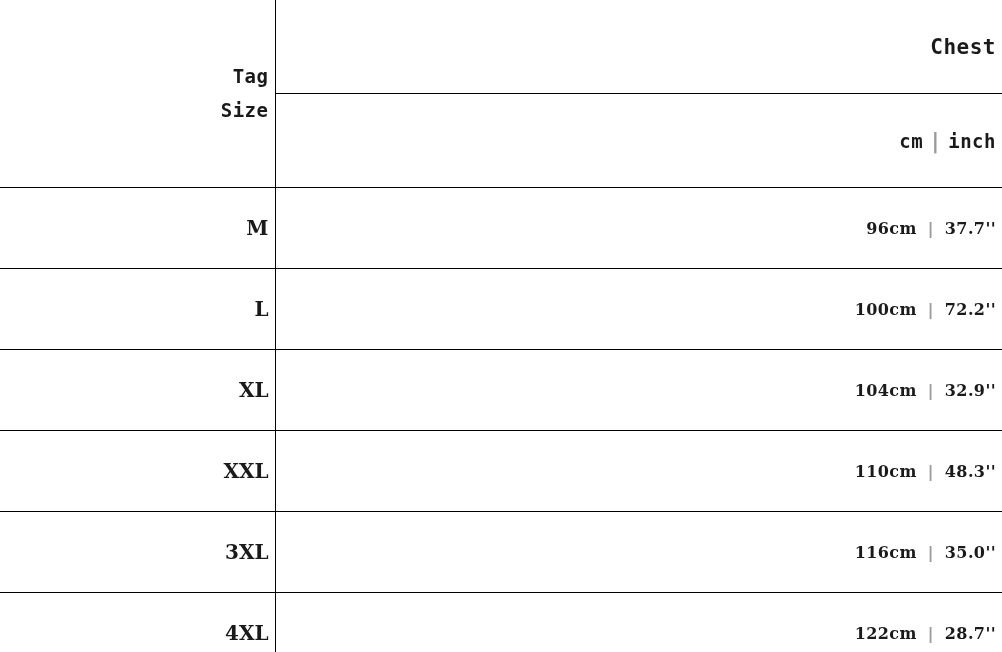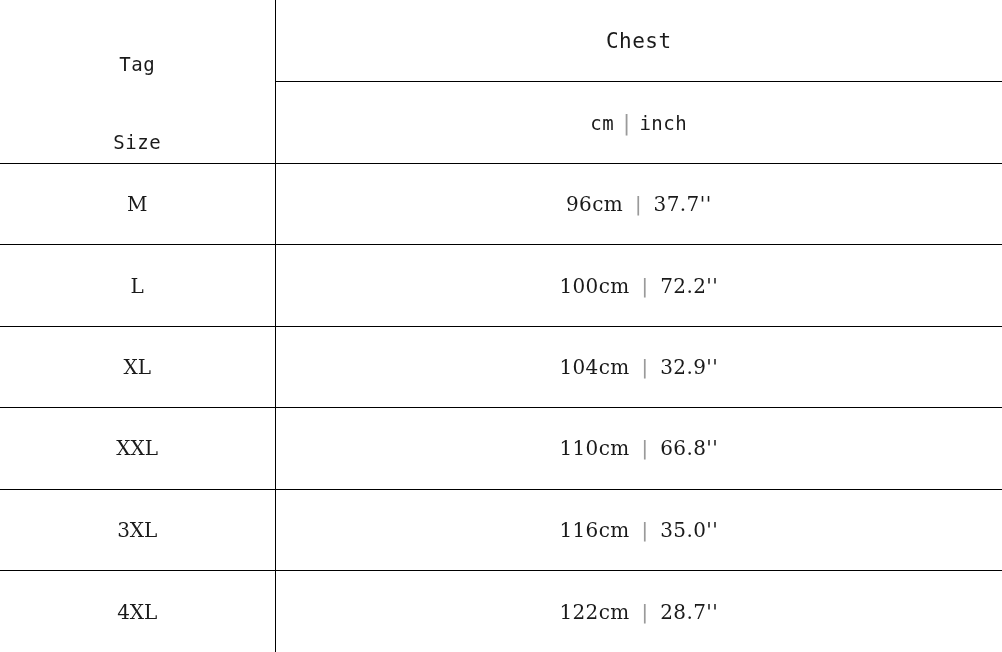--- a/index.html
+++ b/index.html
@@ -18,24 +18,24 @@
   .size-table {
     width: 1002px;
     height: 652px;
     border-collapse: collapse;
     table-layout: fixed;
   }
 
   .size-table td,
   .size-table th {
     border: 1px solid #000000;
-    padding: 0;
-    text-align: center;
+    padding: 6px;
+    text-align: right;
     vertical-align: middle;
-    font-weight: normal;
+    font-weight: bold;
   }
 
   
   .size-table tr:first-child th {
     border-top: none;
   }
   .size-table tr:last-child td {
     border-bottom: none;
   }
   .size-table th:first-child,
@@ -48,21 +48,21 @@
   }
 
   .col-tag { width: 275px; }
   .col-chest { width: 727px; }
 
   .tag-header {
     font-size: 19px;
     letter-spacing: 0.5px;
     line-height: 1.75;
   }
-  .tag-header .line { display: block; margin-top: 44px; }
+  .tag-header .line { display: block; }
 
   .chest-header {
     font-size: 21px;
     height: 81px;
     letter-spacing: 0.5px;
   }
 
   .unit-header {
     font-size: 19px;
     height: 81px;
@@ -73,21 +73,21 @@
     padding: 0 6px;
     font-size: 21px;
   }
 
   .row-label {
     font-size: 20px;
     font-family: "DejaVu Serif", serif;
   }
 
   .row-value {
-    font-size: 20px;
+    font-size: 16px;
     font-family: "DejaVu Serif", serif;
     letter-spacing: 0.4px;
   }
   .row-value .sep {
     color: #9a9a9a;
     padding: 0 9px;
     font-family: "DejaVu Sans Mono", monospace;
   }
 
   tbody tr { height: 81px; }
@@ -129,21 +129,21 @@
     </tr>
     <tr>
       <td class="row-label">XL</td>
       <td class="row-value">
         <span>104cm</span><span class="sep">|</span><span>32.9''</span>
       </td>
     </tr>
     <tr>
       <td class="row-label">XXL</td>
       <td class="row-value">
-        <span>110cm</span><span class="sep">|</span><span>66.8''</span>
+        <span>110cm</span><span class="sep">|</span><span>48.3''</span>
       </td>
     </tr>
     <tr>
       <td class="row-label">3XL</td>
       <td class="row-value">
         <span>116cm</span><span class="sep">|</span><span>35.0''</span>
       </td>
     </tr>
     <tr>
       <td class="row-label">4XL</td>

